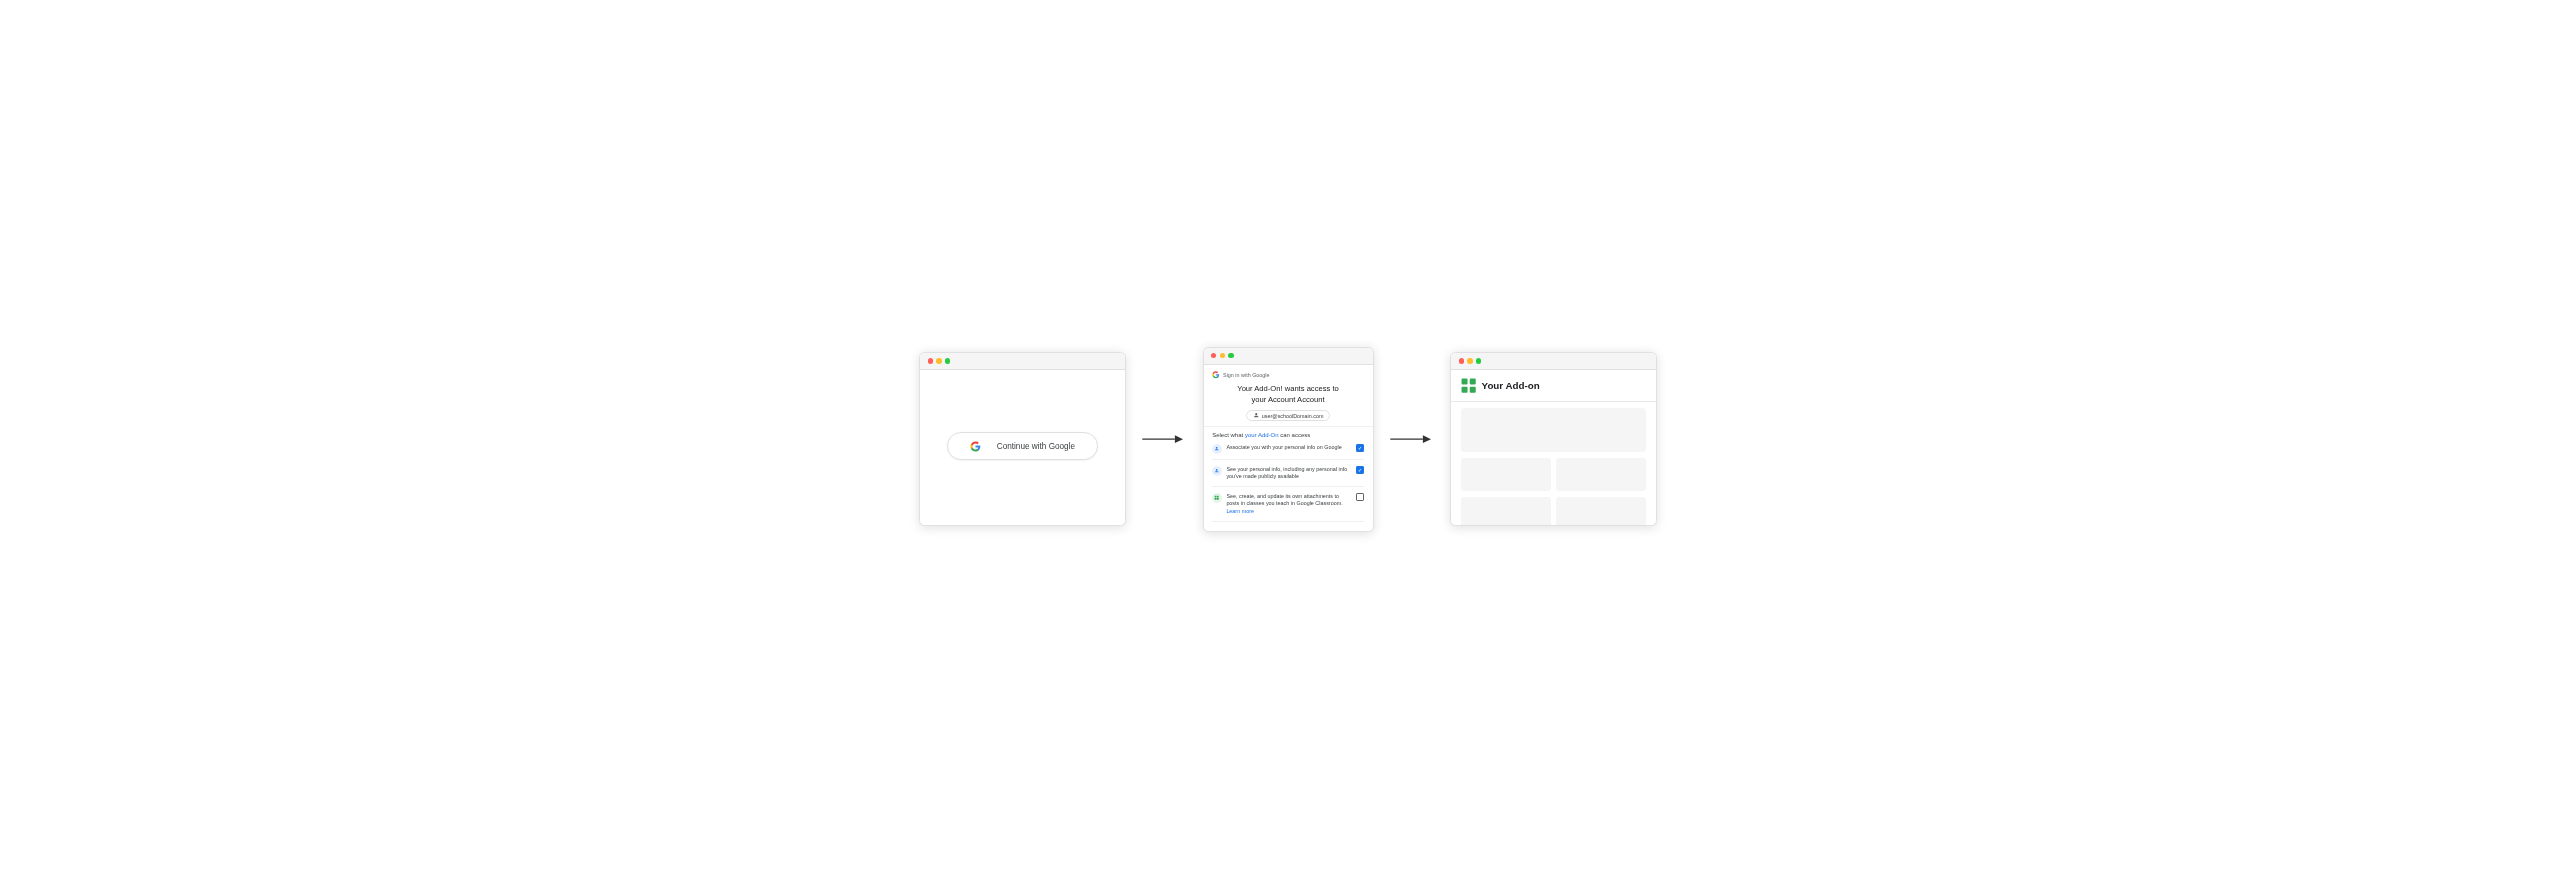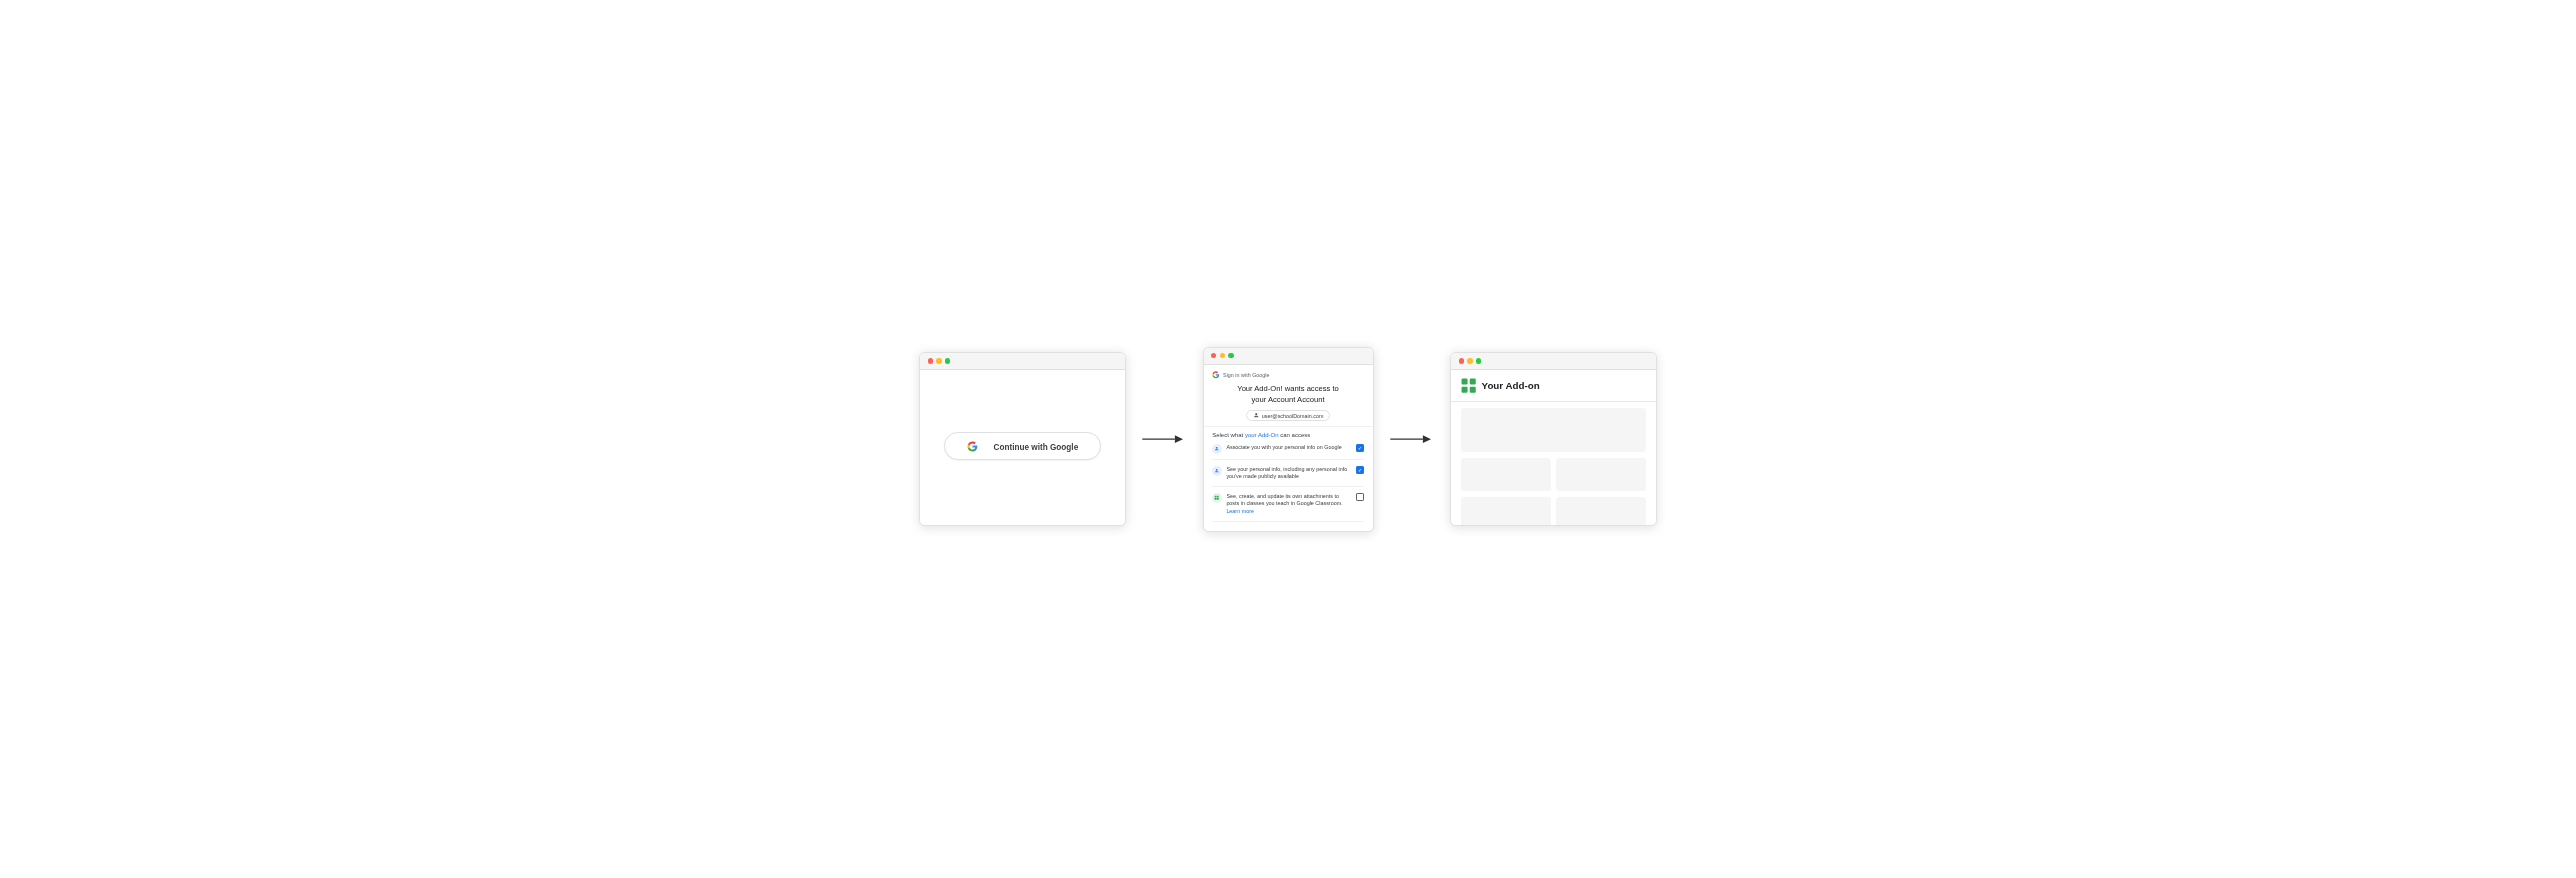--- a/index.html
+++ b/index.html
@@ -60,29 +60,29 @@
     .window-1-body {
       display: flex;
       align-items: center;
       justify-content: center;
       height: calc(100% - 19.6px);
       padding: 11px;
     }
 
     .google-btn {
       display: flex;
-      align-items: flex-end;
+      align-items: center;
       gap: 16px;
       padding: 7.6px 22px;
       border: 0.8px solid #e0e0e0;
       border-radius: 27px;
       background: white;
       cursor: pointer;
       font-size: 8.2px;
-      font-weight: 700;
+      font-weight: 400;
       color: #3c4043;
       white-space: nowrap;
       box-shadow: 0 0.5px 1.6px rgba(0,0,0,0.08);
       min-width: 142px;
       justify-content: center;
     }
 
     .google-logo {
       width: 11px;
       height: 11px;

